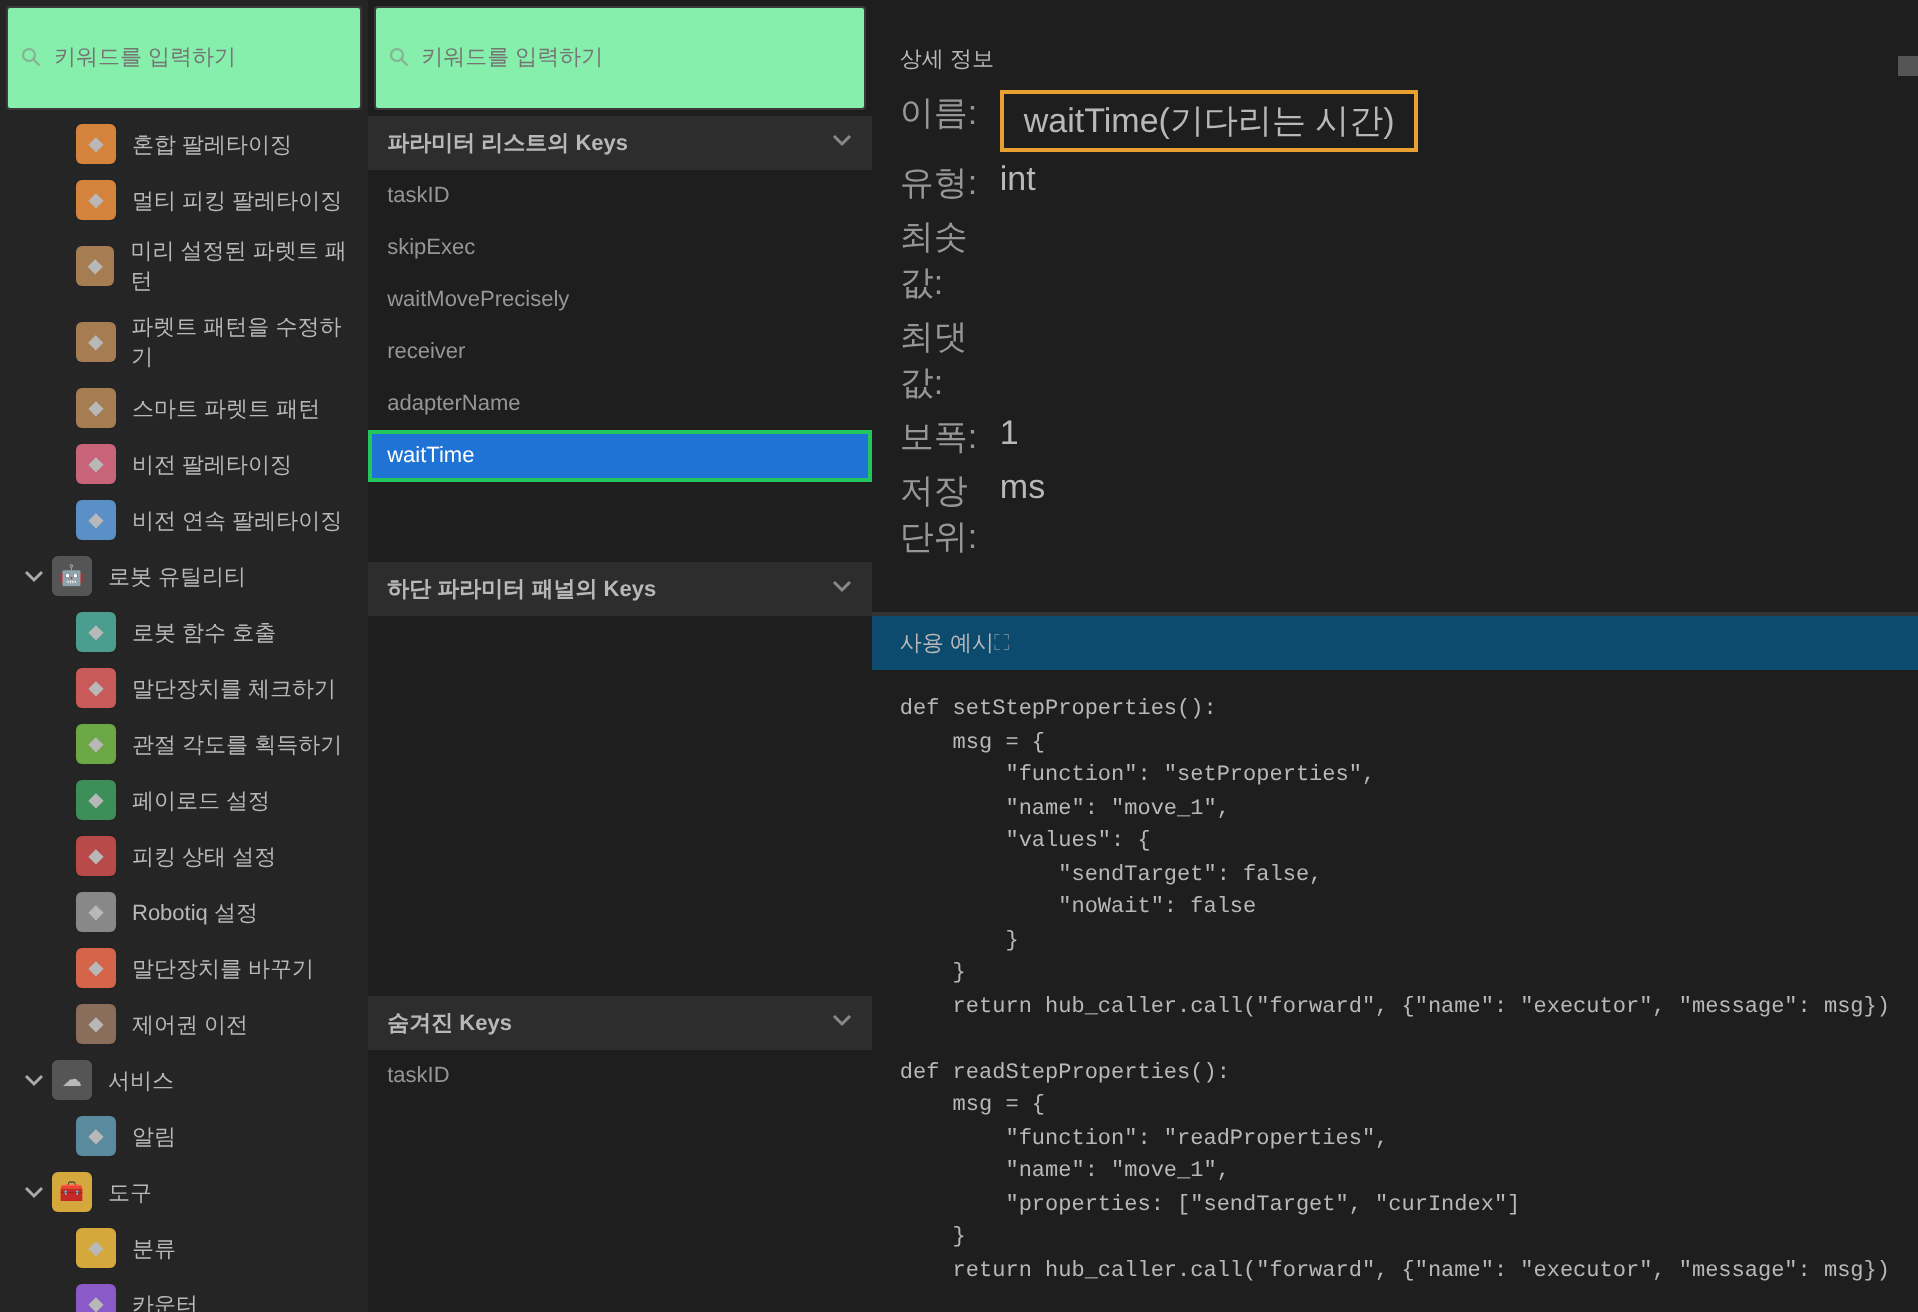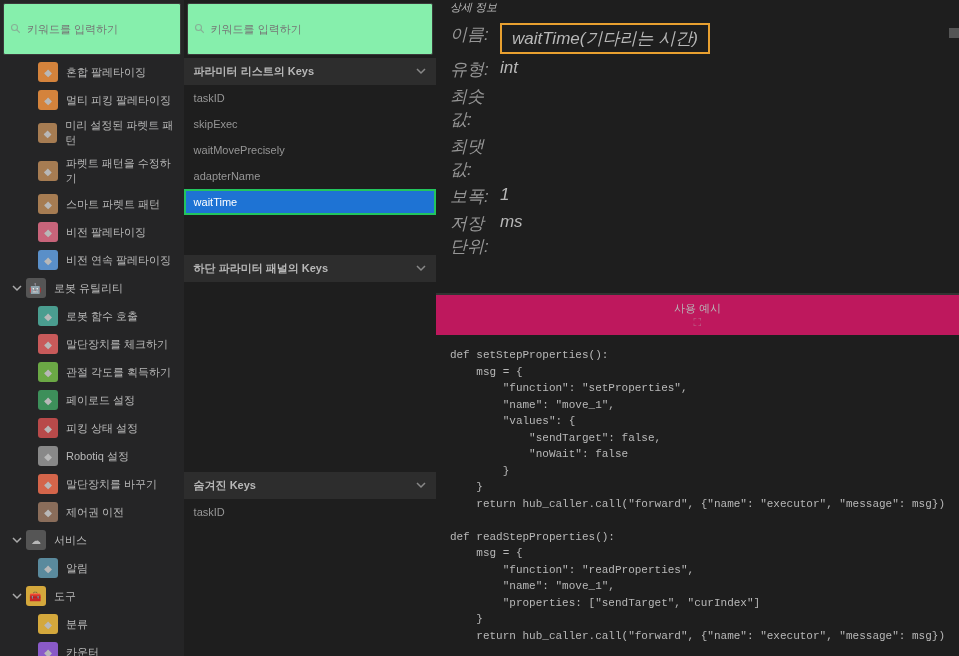--- a/index.html
+++ b/index.html
@@ -97,23 +97,22 @@
       color: #969696;
       cursor: pointer;
     }
     .param-item.selected {
       background: #1e73d4;
       color: #fff;
       border: 2px solid #22c55e;
       padding: 5px 8px;
     }
     .detail-section {
-      padding: 0 14px;
+      padding: 22px 14px;
       flex: 0 0 auto;
-      font-style: italic;
     }
     .detail-header {
       font-size: 11px;
       color: #b8b8b8;
       margin-bottom: 8px;
     }
     .detail-row {
       display: flex;
       margin-bottom: 4px;
       font-size: 17px;
@@ -131,27 +130,26 @@
       display: inline-block;
       min-width: 145px;
     }
     .example-section {
       flex: 1;
       display: flex;
       flex-direction: column;
       border-top: 1px solid #333;
     }
     .example-header {
-      background: #be185d;
+      background: #0c4a6e;
       padding: 6px 14px;
       font-size: 11px;
       display: flex;
       justify-content: flex-start;
       align-items: center;
-      flex-direction: column;
     }
     .code-block {
       padding: 12px 14px;
       font-family: 'Courier New', monospace;
       font-size: 11px;
       color: #b8b8b8;
       line-height: 1.5;
       white-space: pre;
       overflow: auto;
     }
@@ -306,20 +304,21 @@
   <div class="section-header">
     <span>파라미터 리스트의 Keys</span>
     <span><svg width="10" height="10" viewBox="0 0 10 10">
           <path d="M1 3 L5 7 L9 3" stroke="#888" stroke-width="1.5" fill="none"></path>
         </svg></span>
   </div>
   <div class="param-list" id="param-list">
       <div class="param-item">taskID</div>
       <div class="param-item">skipExec</div>
       <div class="param-item">waitMovePrecisely</div>
+      <div class="param-item">receiver</div>
       <div class="param-item">adapterName</div>
       <div class="param-item selected">waitTime</div>
     </div>
 
   <div class="section-header" style="margin-top:40px">
     <span>하단 파라미터 패널의 Keys</span>
     <span><svg width="10" height="10" viewBox="0 0 10 10">
           <path d="M1 3 L5 7 L9 3" stroke="#888" stroke-width="1.5" fill="none"></path>
         </svg></span>
   </div>

